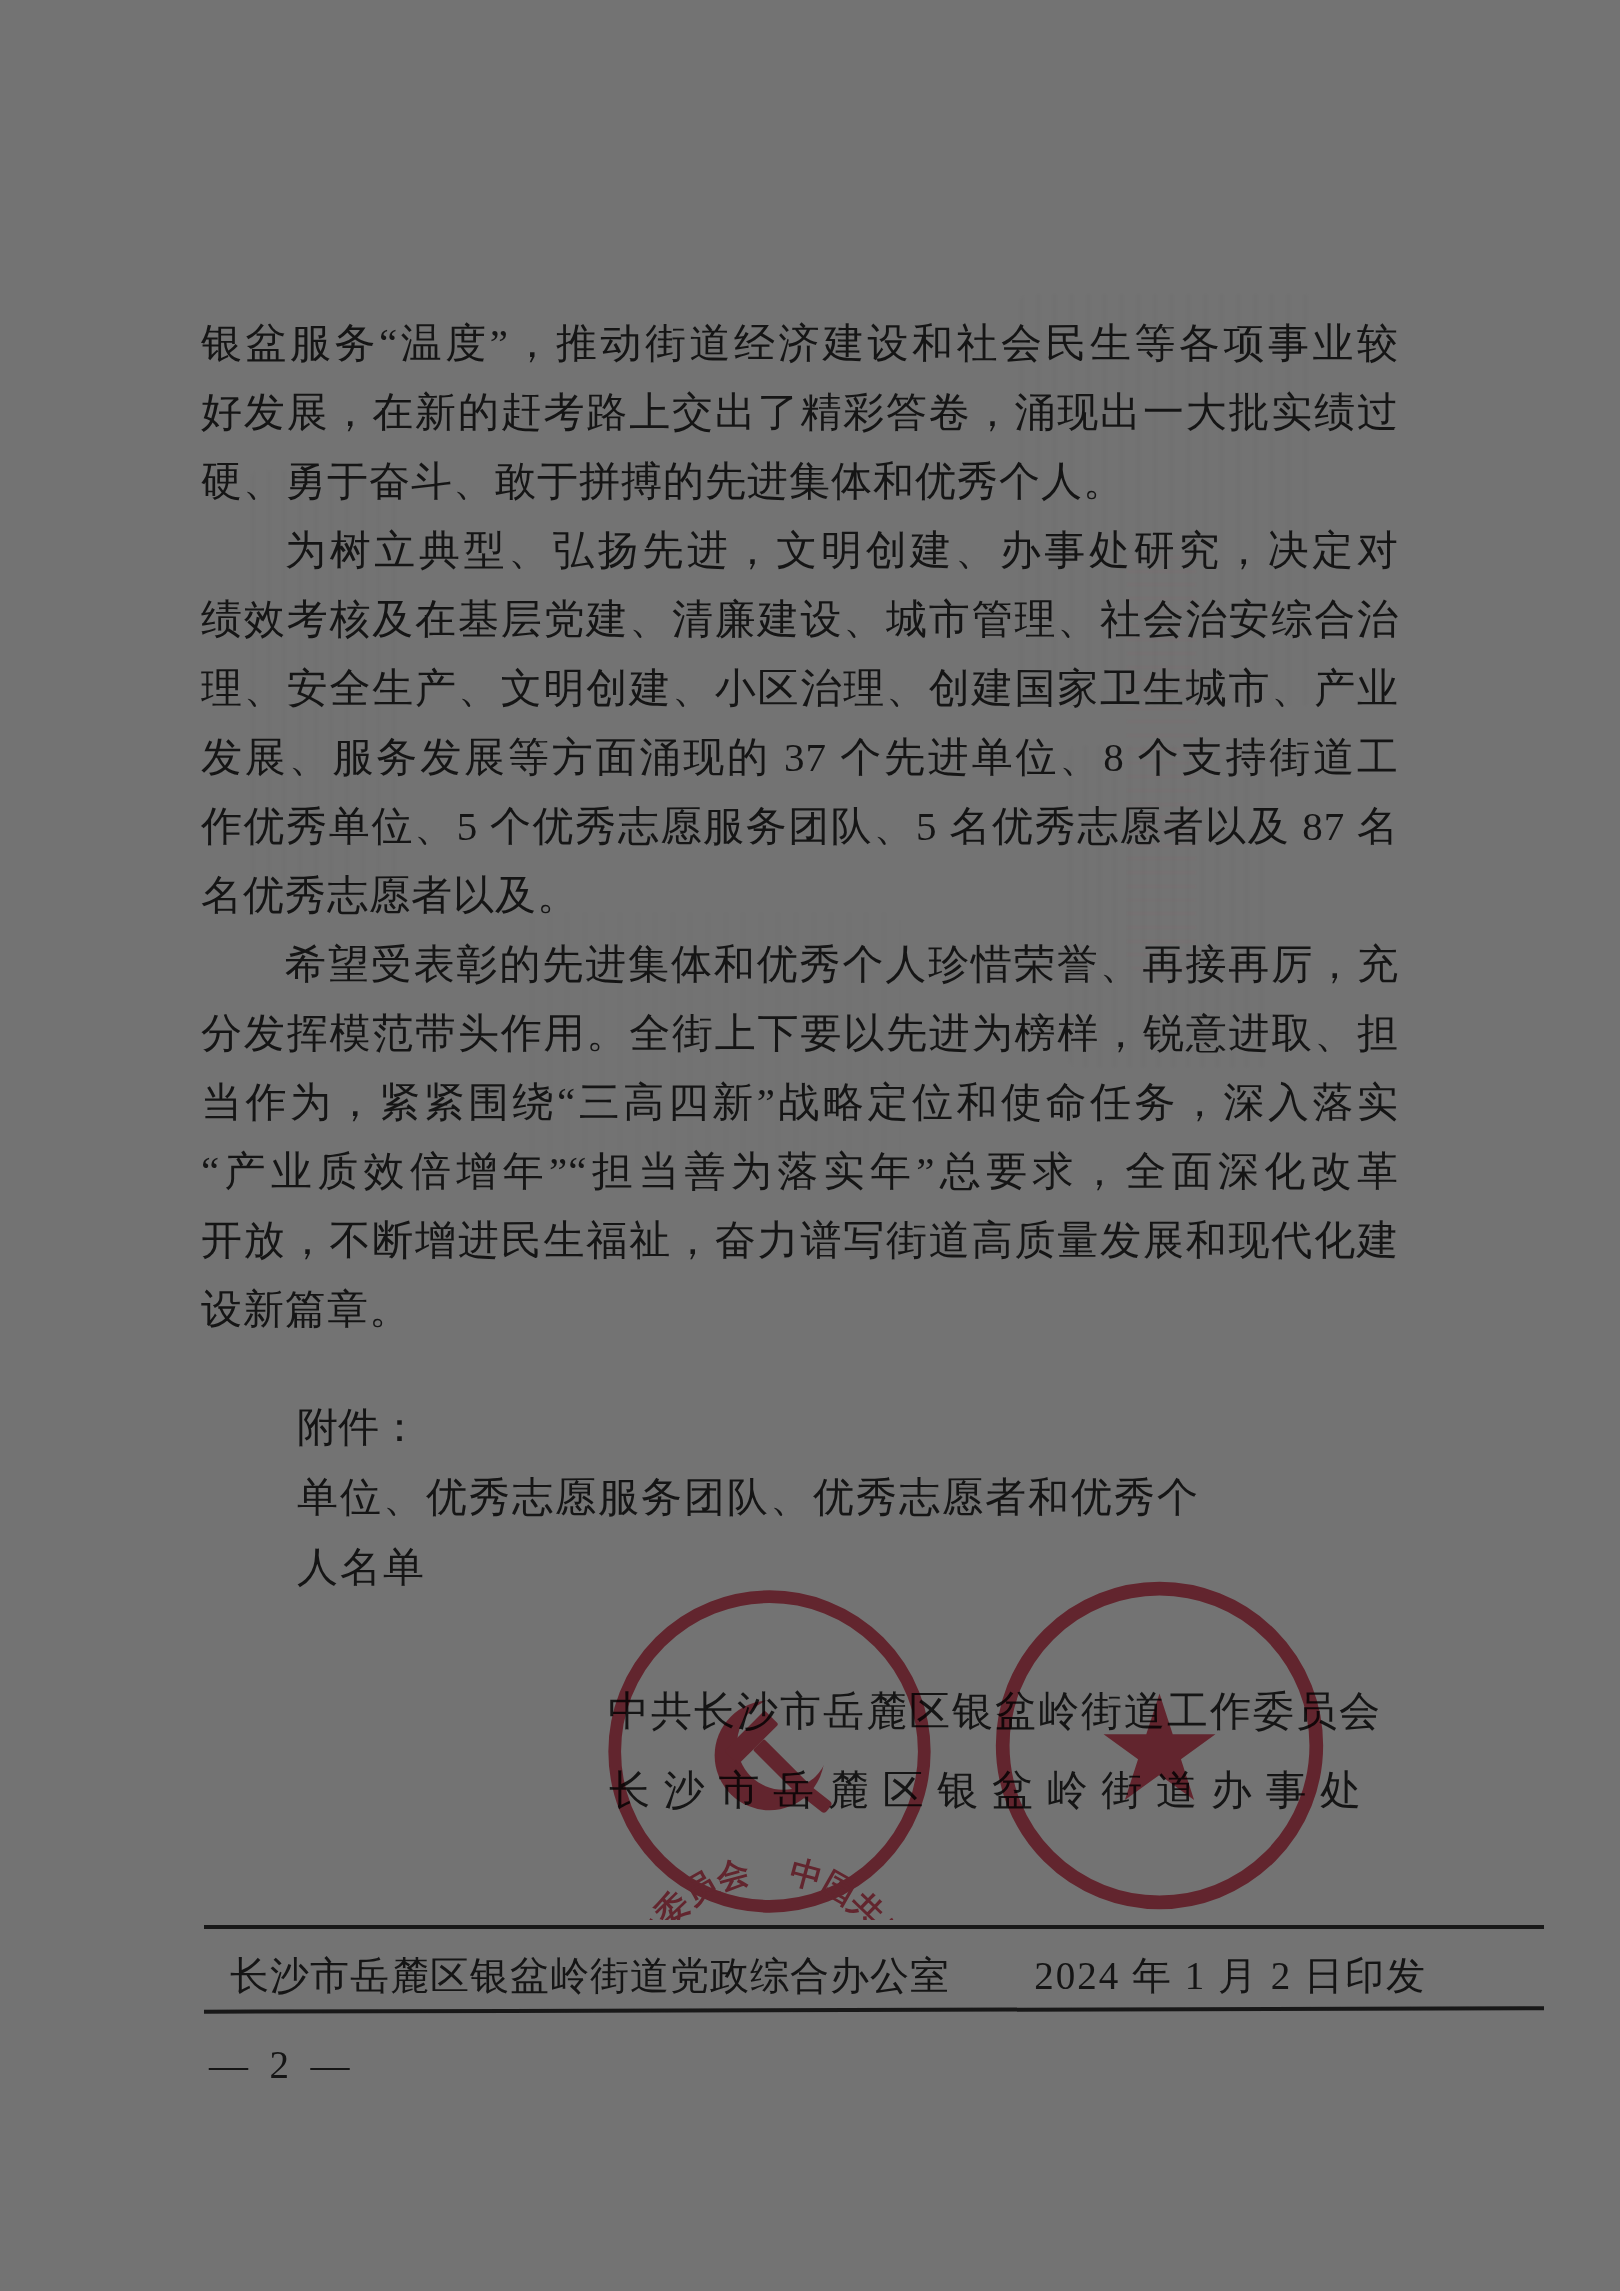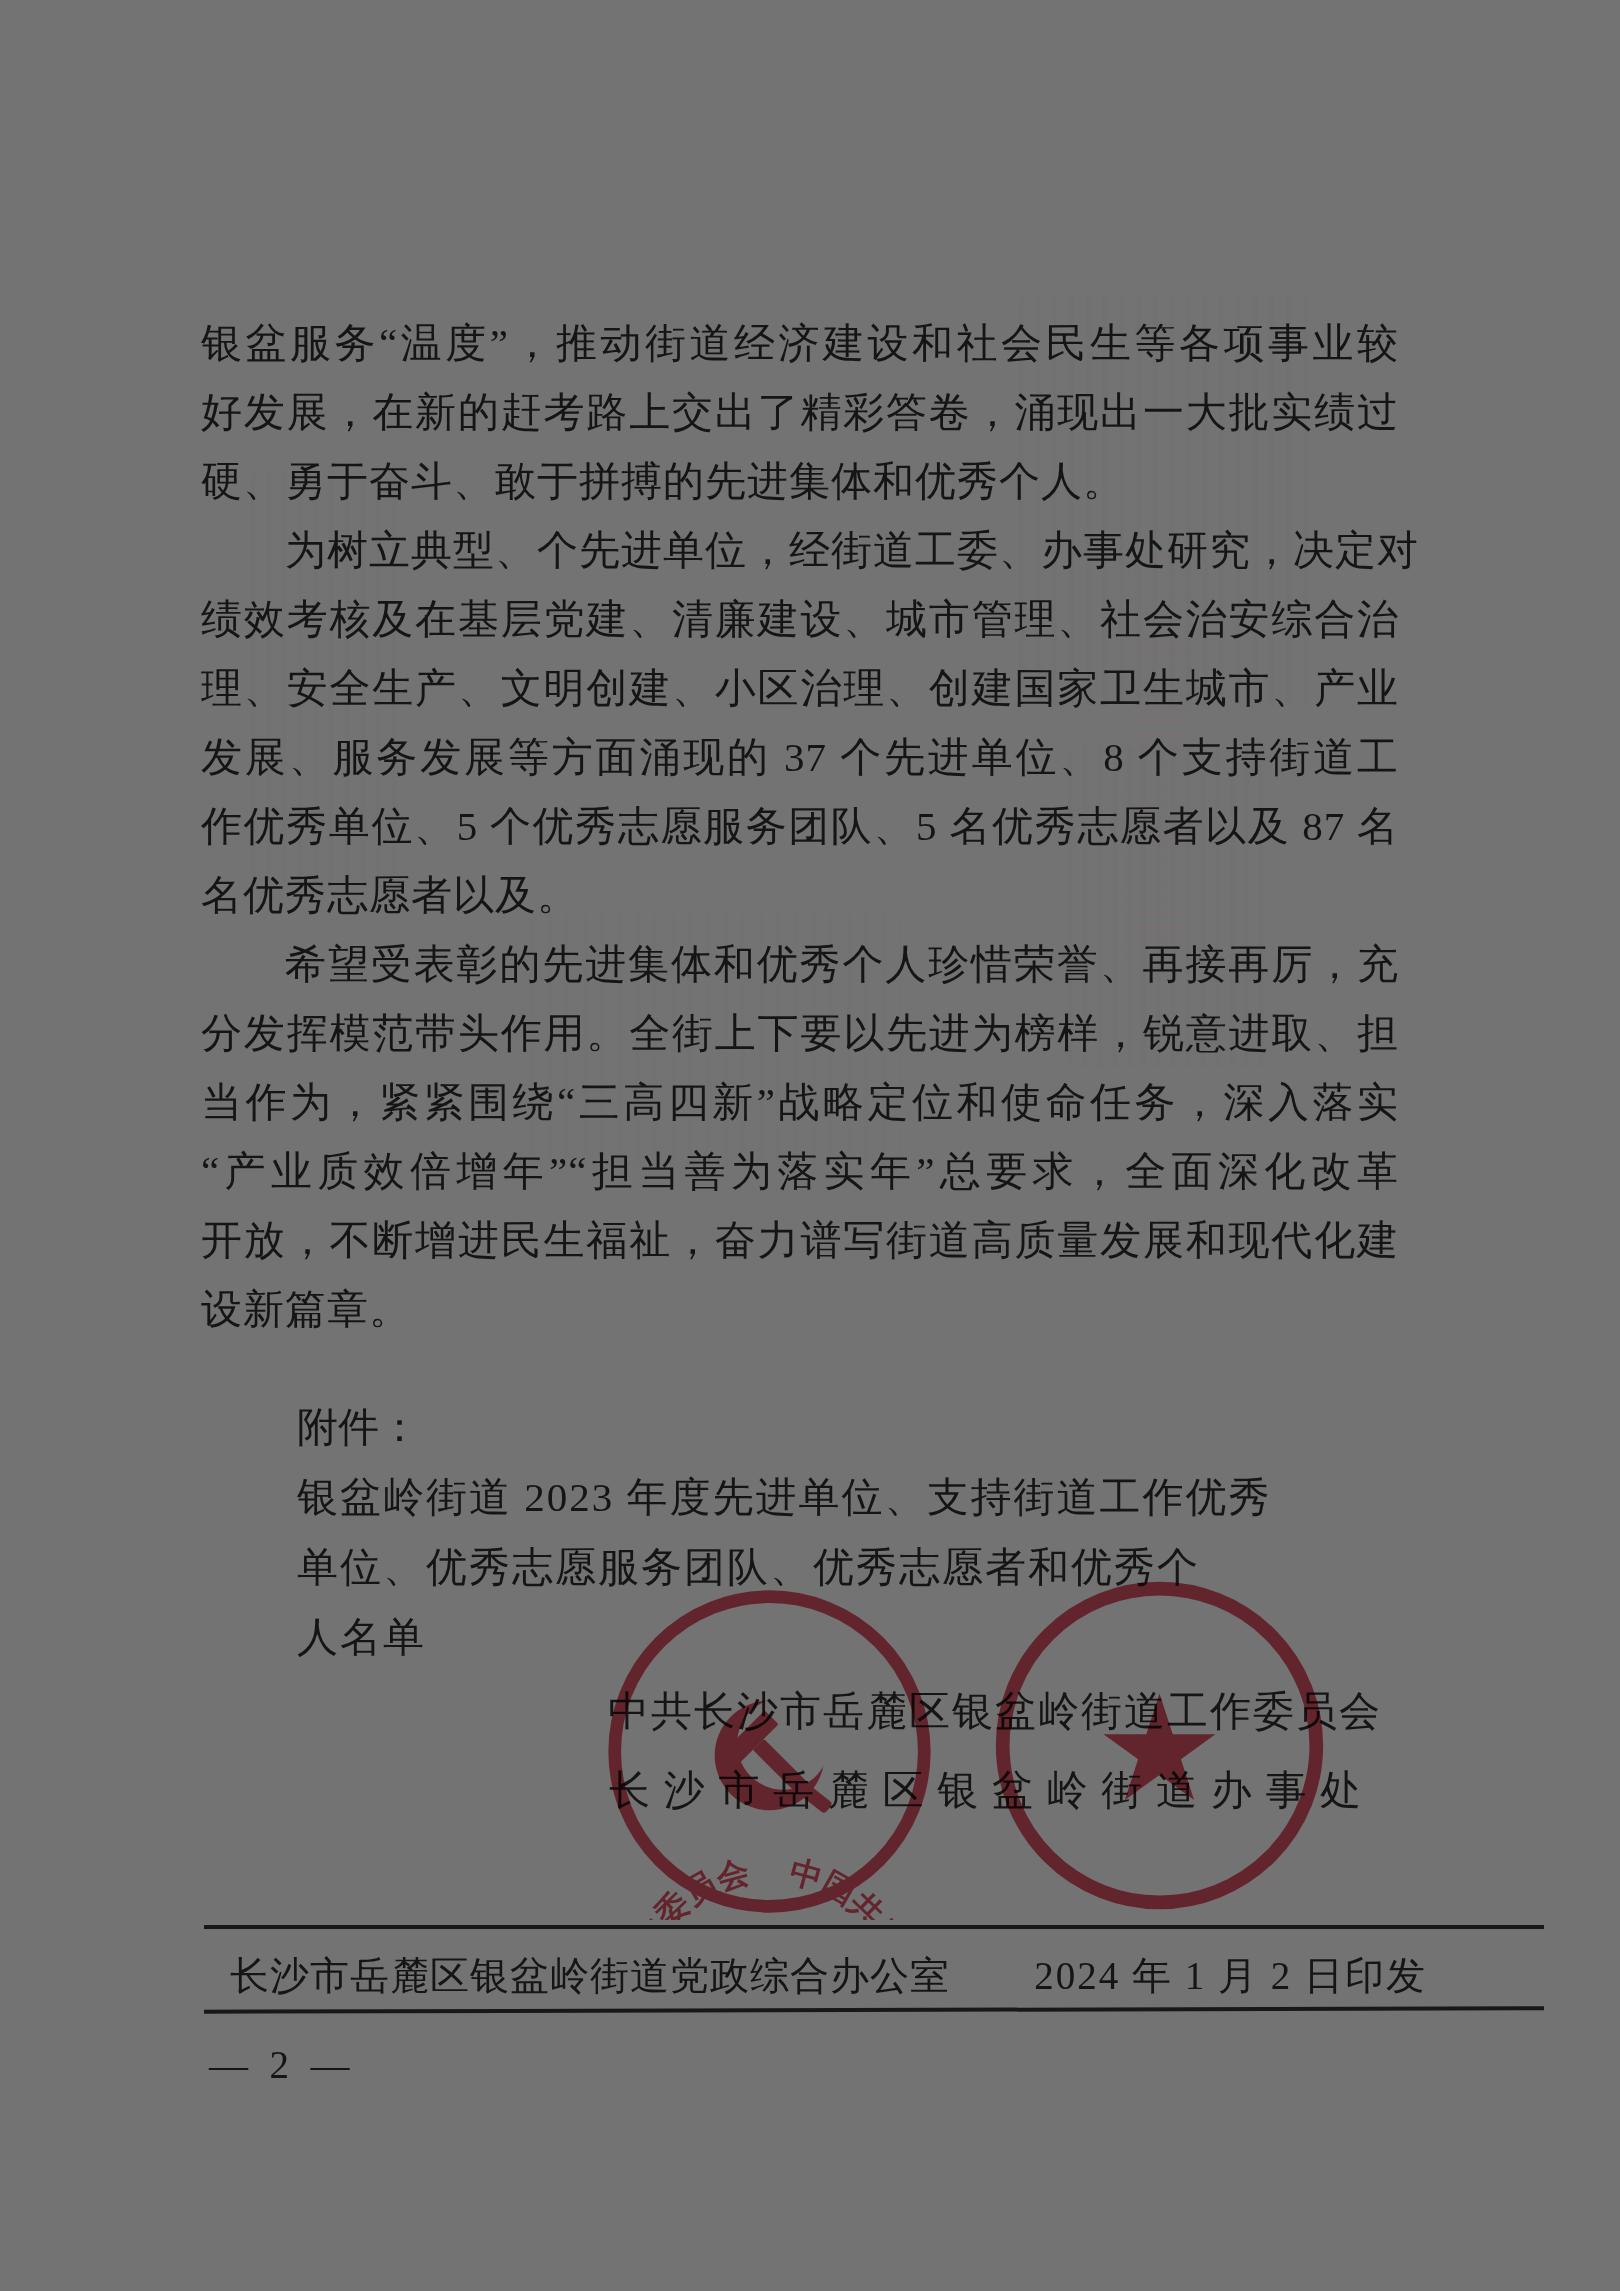--- a/index.html
+++ b/index.html
@@ -73,38 +73,37 @@
   <div class="artifact a1"></div>
   <div class="artifact a2"></div>
   <div class="artifact a3"></div>
   <div class="artifact a4"></div>
   <div class="artifact a5"></div>
 
   <div class="body-text">
     <div class="bline">银盆服务“温度”，推动街道经济建设和社会民生等各项事业较</div>
     <div class="bline">好发展，在新的赶考路上交出了精彩答卷，涌现出一大批实绩过</div>
     <div class="bline end">硬、勇于奋斗、敢于拼搏的先进集体和优秀个人。</div>
-    <div class="bline indent">为树立典型、个先进单位，经街道工委、办事处研究，决定对</div>
+    <div class="bline indent">为树立典型、弘扬先进，文明创建、办事处研究，决定对</div>
     <div class="bline">绩效考核及在基层党建、清廉建设、城市管理、社会治安综合治</div>
     <div class="bline">理、安全生产、文明创建、小区治理、创建国家卫生城市、产业</div>
     <div class="bline">发展、服务发展等方面涌现的 37 个先进单位、8 个支持街道工</div>
     <div class="bline">作优秀单位、5 个优秀志愿服务团队、5 名优秀志愿者以及 87 名</div>
     <div class="bline end">名优秀志愿者以及。</div>
     <div class="bline indent">希望受表彰的先进集体和优秀个人珍惜荣誉、再接再厉，充</div>
     <div class="bline">分发挥模范带头作用。全街上下要以先进为榜样，锐意进取、担</div>
     <div class="bline">当作为，紧紧围绕“三高四新”战略定位和使命任务，深入落实</div>
     <div class="bline">“产业质效倍增年”“担当善为落实年”总要求，全面深化改革</div>
     <div class="bline">开放，不断增进民生福祉，奋力谱写街道高质量发展和现代化建</div>
     <div class="bline end">设新篇章。</div>
   </div>
 
   <div class="attachment">
     <div class="attach-label">附件：</div>
     <div>
-      <div class="attach-line">银盆岭街道 2023 年度先进单位、支持街道工作优秀</div>
       <div class="attach-line">单位、优秀志愿服务团队、优秀志愿者和优秀个</div>
       <div class="attach-line">人名单</div>
     </div>
   </div>
 
   <div class="sig sig-committee">中共长沙市岳麓区银盆岭街道工作委员会</div>
   <div class="sig sig-office">长沙市岳麓区银盆岭街道办事处</div>
 
   <div class="stamp stamp-party">
     <svg width="337" height="337" viewBox="0 0 344 344">

